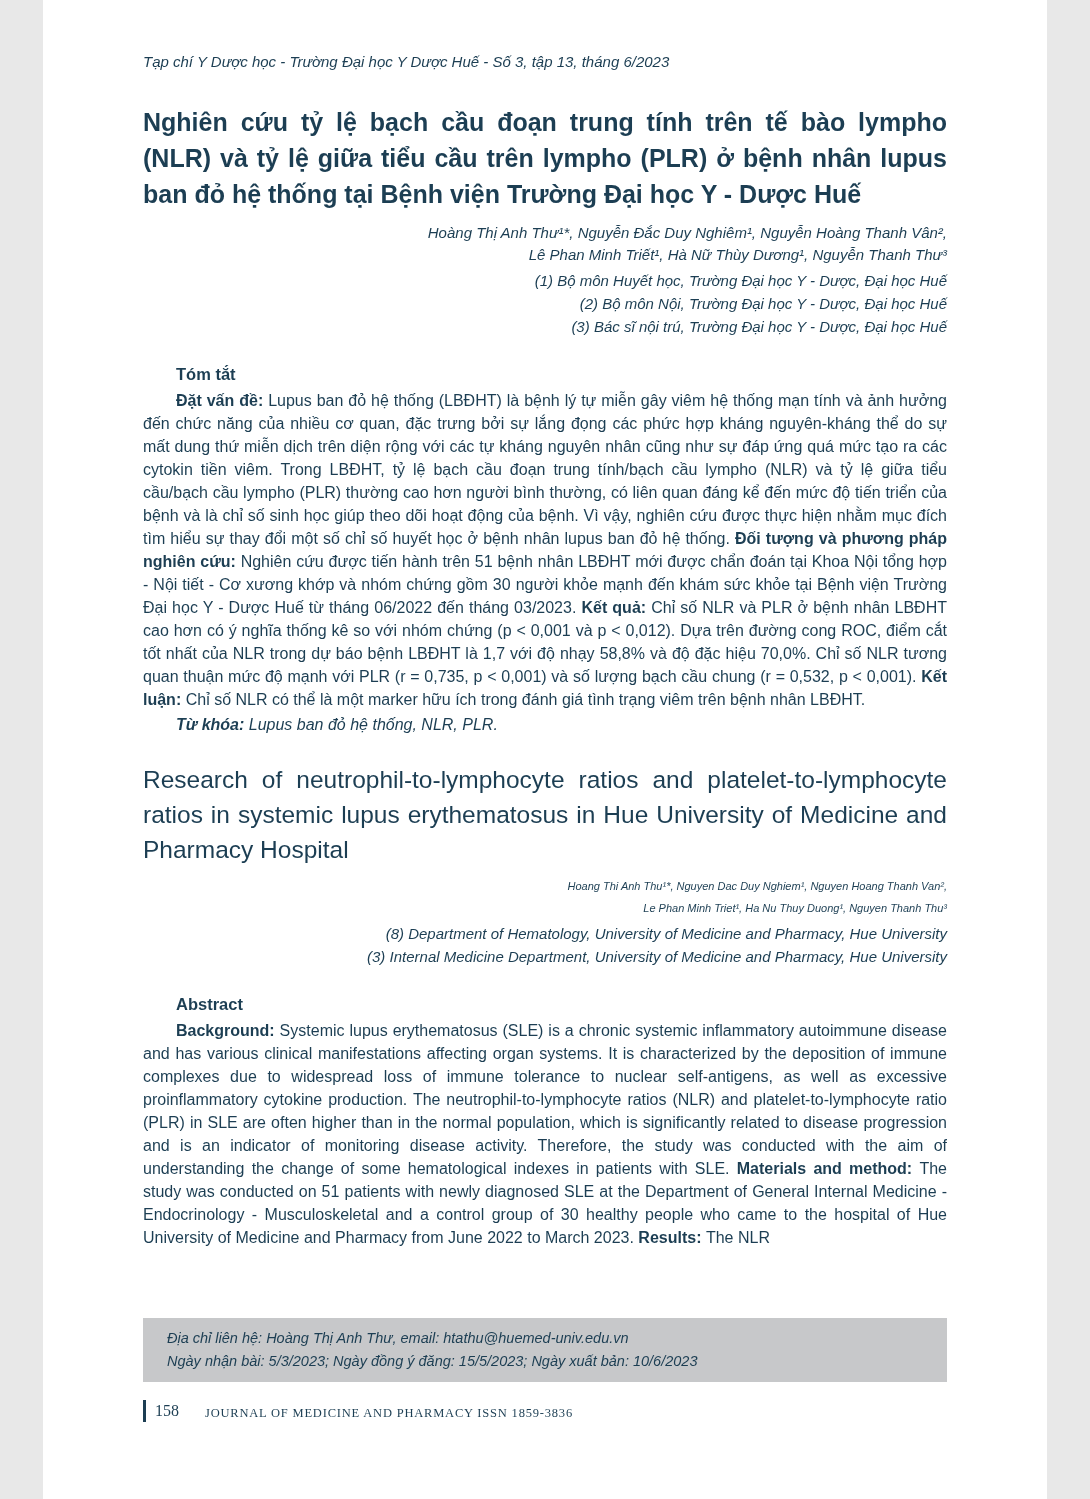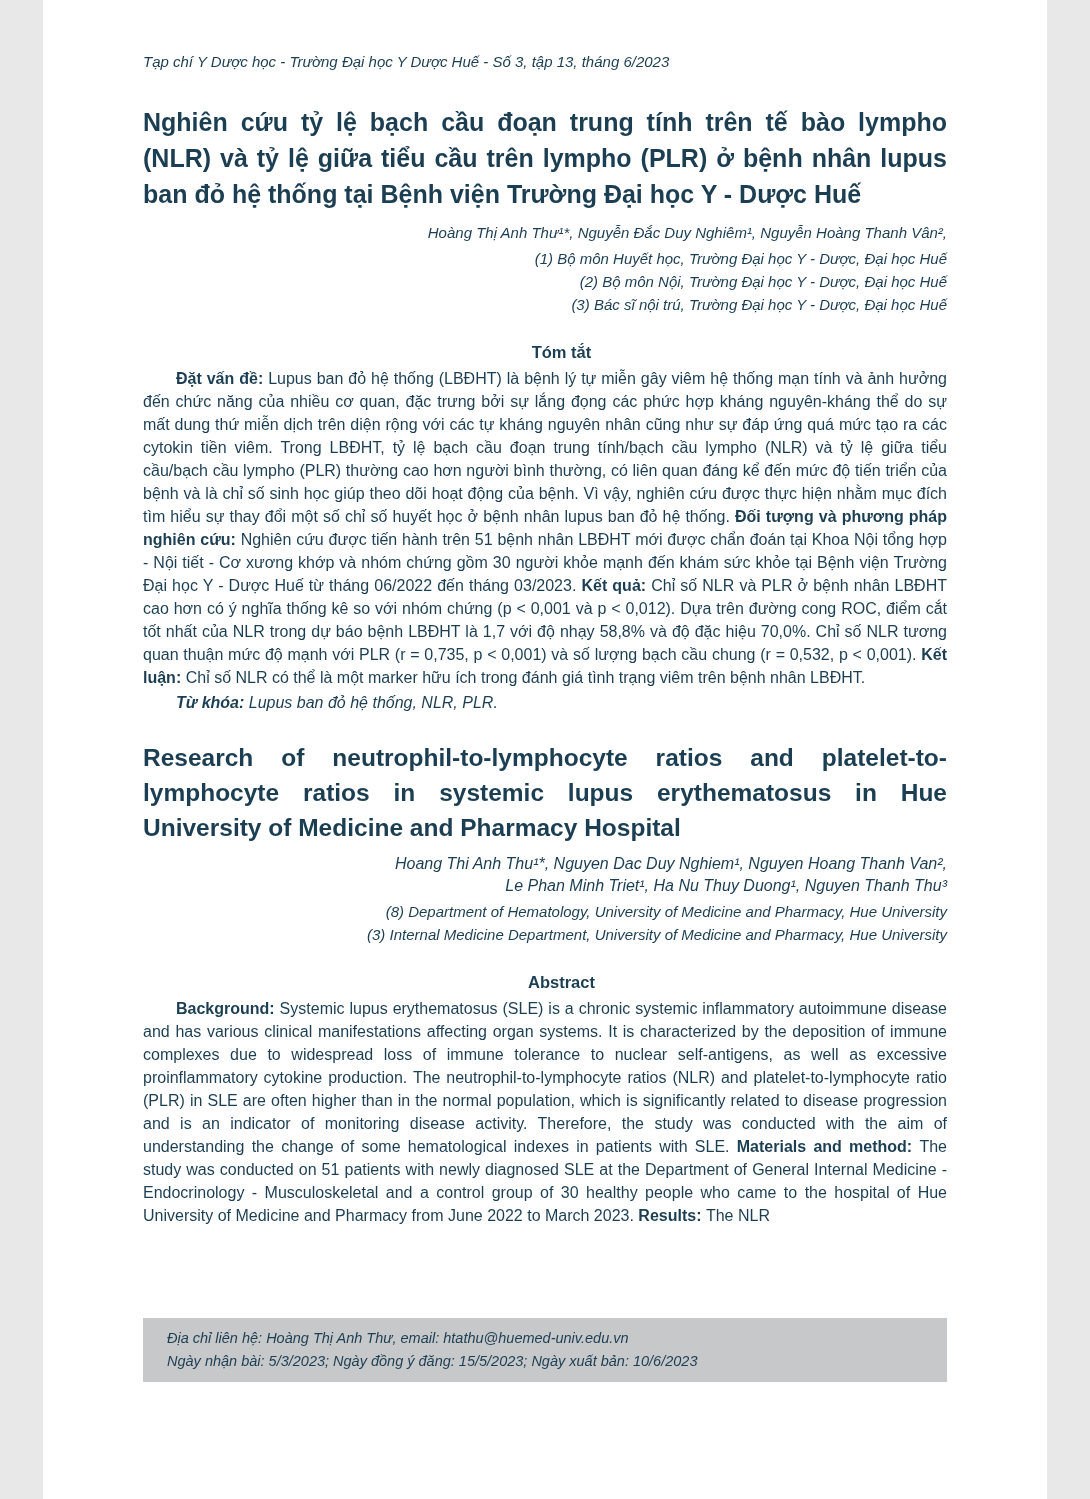--- a/index.html
+++ b/index.html
@@ -44,46 +44,45 @@
     font-size:15px;
     line-height:23px;
   }
   .affil-block{margin-top:3px;}
   .sec-heading{
     font-weight:700;
     font-size:16.5px;
     line-height:24px;
     text-indent:33px;
     margin:24px 0 3px 0;
-    text-align:center;
   }
   .body-par{
     font-size:16px;
     line-height:23px;
     text-align:justify;
     text-indent:33px;
     margin:0;
   }
   .keywords{
     font-size:16px;
     line-height:23px;
     text-indent:33px;
     margin:2px 0 0 0;
   }
   .title-en{
     font-size:24.5px;
-    font-weight:700;
+    font-weight:400;
     line-height:35px;
     text-align:justify;
     margin:26px 0 8px 0;
   }
   .authors-en{
     font-weight:400;
     font-style:italic;
-    font-size:16px;
+    font-size:11px;
     line-height:22px;
   }
   .b{font-weight:700;}
   .i{font-style:italic;text-align:center;}
   .contact-box{
     position:absolute;
     left:100px;
     right:100px;
     top:1318px;
     background:var(--box-bg);
@@ -121,20 +120,21 @@
 <body>
 
 <div class="page">
 
   <div class="running-head">Tạp chí Y Dược học - Trường Đại học Y Dược Huế - Số 3, tập 13, tháng 6/2023</div>
 
   <h1 class="title-vi">Nghiên cứu tỷ lệ bạch cầu đoạn trung tính trên tế bào lympho (NLR) và tỷ lệ giữa tiểu cầu trên lympho (PLR) ở bệnh nhân lupus ban đỏ hệ thống tại Bệnh viện Trường Đại học Y - Dược Huế</h1>
 
   <div class="right-block">
     <div class="authors">Hoàng Thị Anh Thư¹*, Nguyễn Đắc Duy Nghiêm¹, Nguyễn Hoàng Thanh Vân²,</div>
+    <div class="authors">Lê Phan Minh Triết¹, Hà Nữ Thùy Dương¹, Nguyễn Thanh Thư³</div>
     <div class="affil-block">
       <div class="affil">(1) Bộ môn Huyết học, Trường Đại học Y - Dược, Đại học Huế</div>
       <div class="affil">(2) Bộ môn Nội, Trường Đại học Y - Dược, Đại học Huế</div>
       <div class="affil">(3) Bác sĩ nội trú, Trường Đại học Y - Dược, Đại học Huế</div>
     </div>
   </div>
 
   <div class="sec-heading">Tóm tắt</div>
 
   <p class="body-par"><span class="b">Đặt vấn đề: </span><span>Lupus ban đỏ hệ thống (LBĐHT) là bệnh lý tự miễn gây viêm hệ thống mạn tính và ảnh hưởng đến chức năng của nhiều cơ quan, đặc trưng bởi sự lắng đọng các phức hợp kháng nguyên-kháng thể do sự mất dung thứ miễn dịch trên diện rộng với các tự kháng nguyên nhân cũng như sự đáp ứng quá mức tạo ra các cytokin tiền viêm. Trong LBĐHT, tỷ lệ bạch cầu đoạn trung tính/bạch cầu lympho (NLR) và tỷ lệ giữa tiểu cầu/bạch cầu lympho (PLR) thường cao hơn người bình thường, có liên quan đáng kể đến mức độ tiến triển của bệnh và là chỉ số sinh học giúp theo dõi hoạt động của bệnh. Vì vậy, nghiên cứu được thực hiện nhằm mục đích tìm hiểu sự thay đổi một số chỉ số huyết học ở bệnh nhân lupus ban đỏ hệ thống. </span><span class="b">Đối tượng và phương pháp nghiên cứu: </span><span>Nghiên cứu được tiến hành trên 51 bệnh nhân LBĐHT mới được chẩn đoán tại Khoa Nội tổng hợp - Nội tiết - Cơ xương khớp và nhóm chứng gồm 30 người khỏe mạnh đến khám sức khỏe tại Bệnh viện Trường Đại học Y - Dược Huế từ tháng 06/2022 đến tháng 03/2023. </span><span class="b">Kết quả: </span><span>Chỉ số NLR và PLR ở bệnh nhân LBĐHT cao hơn có ý nghĩa thống kê so với nhóm chứng (p &lt; 0,001 và p &lt; 0,012). Dựa trên đường cong ROC, điểm cắt tốt nhất của NLR trong dự báo bệnh LBĐHT là 1,7 với độ nhạy 58,8% và độ đặc hiệu 70,0%. Chỉ số NLR tương quan thuận mức độ mạnh với PLR (r = 0,735, p &lt; 0,001) và số lượng bạch cầu chung (r = 0,532, p &lt; 0,001). </span><span class="b">Kết luận: </span><span>Chỉ số NLR có thể là một marker hữu ích trong đánh giá tình trạng viêm trên bệnh nhân LBĐHT.</span></p>
@@ -154,14 +154,19 @@
 
   <div class="sec-heading">Abstract</div>
 
   <p class="body-par"><span class="b">Background: </span><span>Systemic lupus erythematosus (SLE) is a chronic systemic inflammatory autoimmune disease and has various clinical manifestations affecting organ systems. It is characterized by the deposition of immune complexes due to widespread loss of immune tolerance to nuclear self-antigens, as well as excessive proinflammatory cytokine production. The neutrophil-to-lymphocyte ratios (NLR) and platelet-to-lymphocyte ratio (PLR) in SLE are often higher than in the normal population, which is significantly related to disease progression and is an indicator of monitoring disease activity. Therefore, the study was conducted with the aim of understanding the change of some hematological indexes in patients with SLE. </span><span class="b">Materials and method: </span><span>The study was conducted on 51 patients with newly diagnosed SLE at the Department of General Internal Medicine - Endocrinology - Musculoskeletal and a control group of 30 healthy people who came to the hospital of Hue University of Medicine and Pharmacy from June 2022 to March 2023. </span><span class="b">Results: </span><span>The NLR</span></p>
 
   <div class="contact-box">
     <div>Địa chỉ liên hệ: Hoàng Thị Anh Thư, email: htathu@huemed-univ.edu.vn</div>
     <div>Ngày nhận bài: 5/3/2023; Ngày đồng ý đăng: 15/5/2023; Ngày xuất bản: 10/6/2023</div>
   </div>
 
+  <div class="page-footer">
+    <div class="footer-bar"></div>
+    <div class="footer-pagenum">158</div>
+    <div class="footer-journal">JOURNAL OF MEDICINE AND PHARMACY ISSN 1859-3836</div>
+  </div>
 
 </div>
 
 </body></html>

